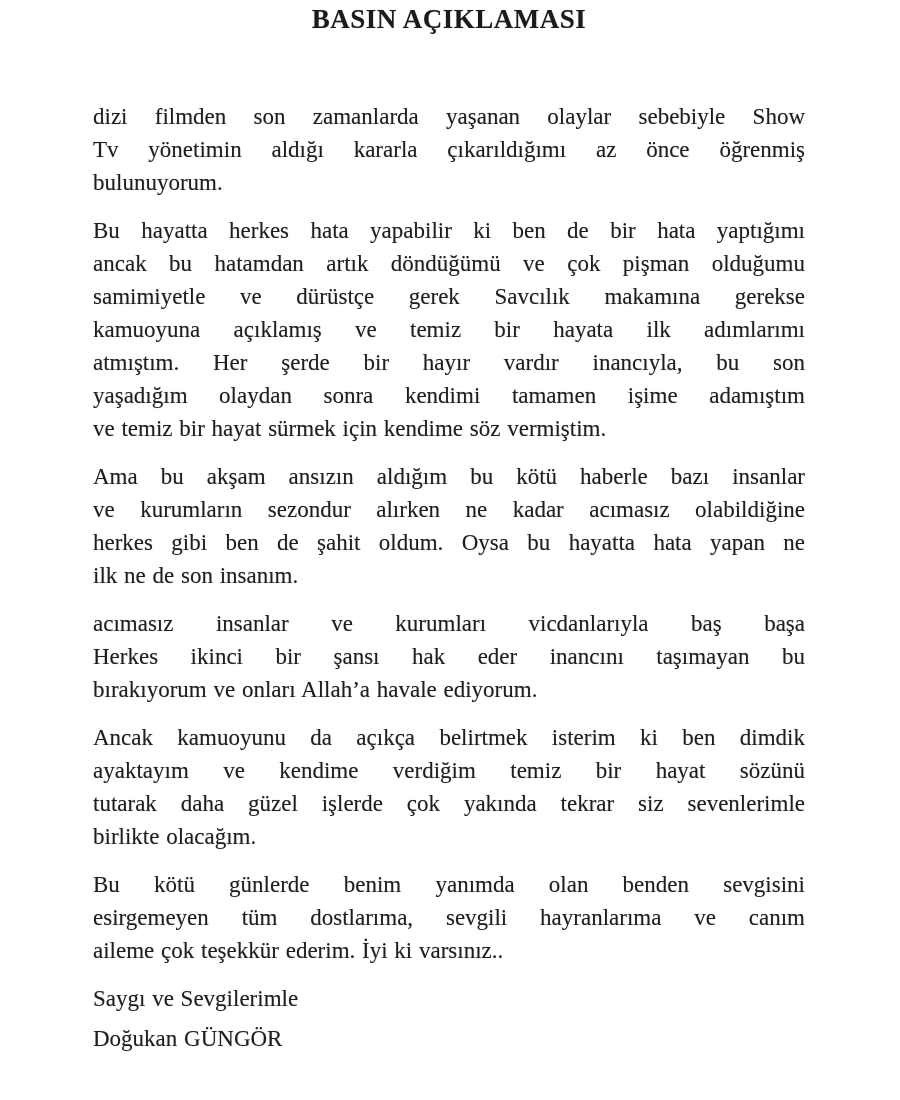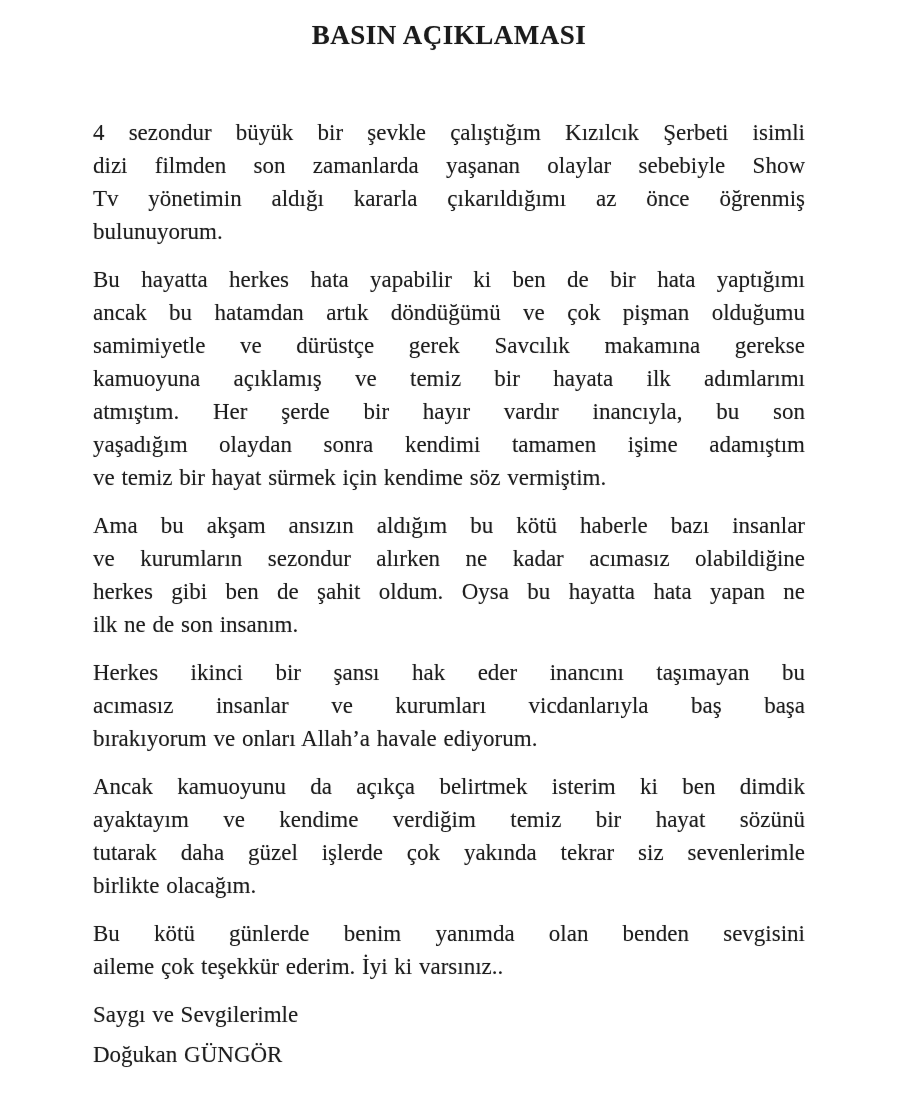--- a/index.html
+++ b/index.html
@@ -10,21 +10,21 @@
   body {
     width: 900px;
     height: 1100px;
     overflow: hidden;
     font-family: "Liberation Serif", "DejaVu Serif", serif;
   }
   .page {
     box-sizing: border-box;
     width: 900px;
     height: 1100px;
-    padding: 16px 95px 0 93px;
+    padding: 0 95px 0 93px;
     background: #ffffff;
   }
   .doc-title {
     margin: 0 0 62px 0;
     font-size: 27px;
     line-height: 38px;
     font-weight: bold;
     text-align: center;
     color: #1b1b1b;
     letter-spacing: 0.5px;
@@ -57,53 +57,53 @@
   .closing-2 { margin-bottom: 0; }
 </style>
 </head>
 <body>
 
 <div class="page">
   <h1 class="doc-title">BASIN AÇIKLAMASI</h1>
 
   <div id="paragraphs">
       <div class="para">
-        <div class="line">4 sezondur büyük bir şevkle çalıştığım Kızılcık Şerbeti isimli</div>
         <div class="line">dizi filmden son zamanlarda yaşanan olaylar sebebiyle Show</div>
         <div class="line">Tv yönetimin aldığı kararla çıkarıldığımı az önce öğrenmiş</div>
         <div class="line last">bulunuyorum.</div>
       </div>
       <div class="para">
         <div class="line">Bu hayatta herkes hata yapabilir ki ben de bir hata yaptığımı</div>
         <div class="line">ancak bu hatamdan artık döndüğümü ve çok pişman olduğumu</div>
         <div class="line">samimiyetle ve dürüstçe gerek Savcılık makamına gerekse</div>
         <div class="line">kamuoyuna açıklamış ve temiz bir hayata ilk adımlarımı</div>
         <div class="line">atmıştım. Her şerde bir hayır vardır inancıyla, bu son</div>
         <div class="line">yaşadığım olaydan sonra kendimi tamamen işime adamıştım</div>
         <div class="line last">ve temiz bir hayat sürmek için kendime söz vermiştim.</div>
       </div>
       <div class="para">
         <div class="line">Ama bu akşam ansızın aldığım bu kötü haberle bazı insanlar</div>
         <div class="line">ve kurumların sezondur alırken ne kadar acımasız olabildiğine</div>
         <div class="line">herkes gibi ben de şahit oldum. Oysa bu hayatta hata yapan ne</div>
         <div class="line last">ilk ne de son insanım.</div>
       </div>
       <div class="para">
+        <div class="line">acımasız insanlar ve kurumları vicdanlarıyla baş başa</div>
         <div class="line">Herkes ikinci bir şansı hak eder inancını taşımayan bu</div>
-        <div class="line">acımasız insanlar ve kurumları vicdanlarıyla baş başa</div>
         <div class="line last">bırakıyorum ve onları Allah’a havale ediyorum.</div>
       </div>
       <div class="para">
         <div class="line">Ancak kamuoyunu da açıkça belirtmek isterim ki ben dimdik</div>
         <div class="line">ayaktayım ve kendime verdiğim temiz bir hayat sözünü</div>
         <div class="line">tutarak daha güzel işlerde çok yakında tekrar siz sevenlerimle</div>
         <div class="line last">birlikte olacağım.</div>
       </div>
       <div class="para">
         <div class="line">Bu kötü günlerde benim yanımda olan benden sevgisini</div>
+        <div class="line">esirgemeyen tüm dostlarıma, sevgili hayranlarıma ve canım</div>
         <div class="line last">aileme çok teşekkür ederim. İyi ki varsınız..</div>
       </div>
     </div>
 
   <div id="closing">
       <div class="para closing closing-1">
         <div class="line last">Saygı ve Sevgilerimle</div>
       </div>
       <div class="para closing closing-2">
         <div class="line last">Doğukan GÜNGÖR</div>

